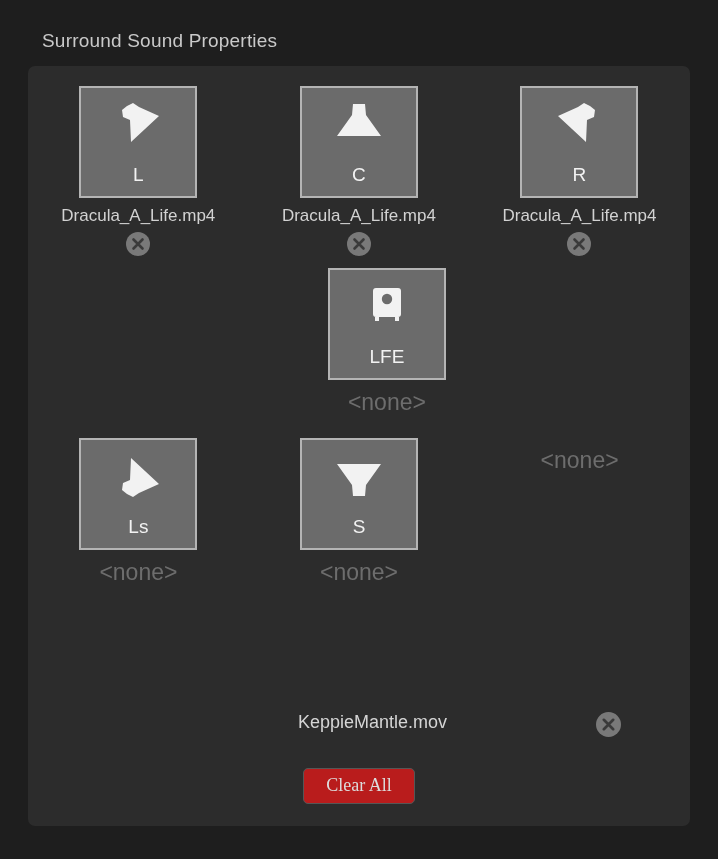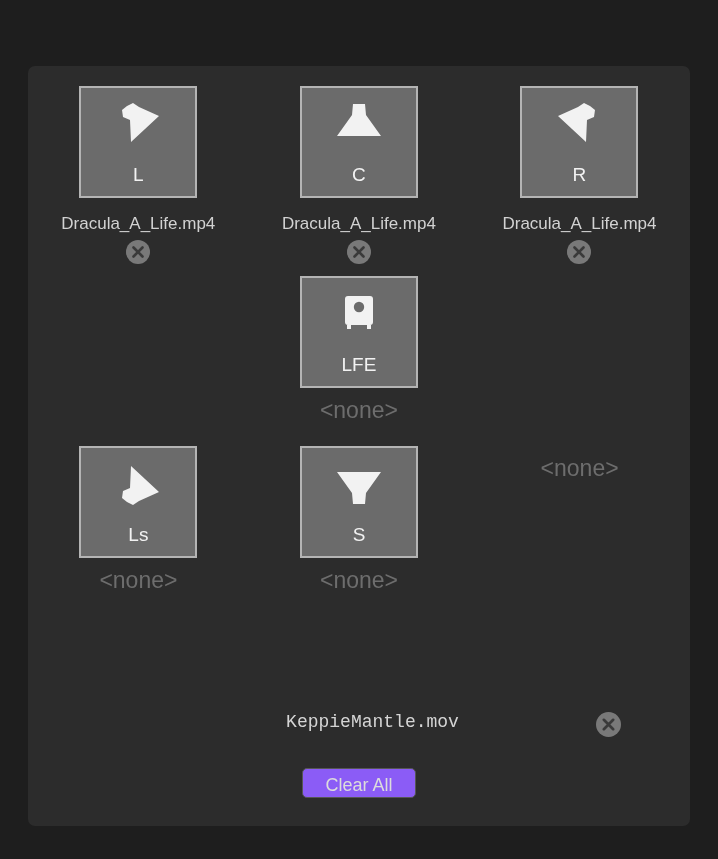--- a/index.html
+++ b/index.html
@@ -55,21 +55,21 @@
   }
 
   .grid-cell {
     width: 220.6px;
     display: flex;
     flex-direction: column;
     align-items: center;
   }
 
   .row-top    { margin-top: 20px; }
-  .row-mid    { margin-top: 12px; }
+  .row-mid    { margin-top: 12px; margin-left: 28px; }
   .row-bottom { margin-top: 22px; justify-content: center; }
 
   
   .tile {
     width: 118px;
     height: 112px;
     background: #6b6b6b;
     border: 2px solid #b4b4b4;
     display: flex;
     flex-direction: column;
@@ -94,21 +94,21 @@
     bottom: 10px;
     left: 0;
     right: 0;
     text-align: center;
     font-size: 19px;
     color: #f2f2f2;
   }
 
   
   .assign-name {
-    margin-top: 16px;
+    margin-top: 8px;
     font-size: 17px;
     color: #d2d2d2;
     white-space: nowrap;
     text-align: right;
   }
 
   .assign-none {
     margin-top: 9px;
     font-size: 23px;
     color: #6d6d6d;
@@ -133,21 +133,20 @@
 
   .cell-spacer { height: 30px; }
 
   
   .movie-row {
     position: absolute;
     left: 0;
     top: 640px;
     width: 689px;
     height: 40px;
-    font-family: Liberation Mono, monospace;
   }
 
   .movie-name {
     position: absolute;
     left: 0;
     right: 0;
     top: 6px;
     text-align: center;
     font-size: 18px;
     color: #d5d5d5;
@@ -172,36 +171,37 @@
   .clear-wrap {
     position: absolute;
     left: 0;
     top: 702px;
     width: 662px;
     display: flex;
     justify-content: center;
   }
 
   .clear-btn {
-    background: #8b5cf6;
+    background: #b91c1c;
     border: 1px solid #565656;
     border-radius: 5px;
     color: #dcdcdc;
-    font-family: Liberation Sans, sans-serif;
+    font-family: Liberation Serif, serif;
     font-size: 18px;
-    padding: 6px 22px 1px 22px;
+    padding: 6px 22px 7px 22px;
     cursor: pointer;
     line-height: 1.15;
   }
 </style>
 </head>
 <body>
 
 <div id="root">
 
+  <div class="panel-title">Surround Sound Properties</div>
 
   <div class="panel">
 
     <div class="speaker-grid">
 
       <div class="grid-row row-top">
 
         <div class="grid-cell">
           <div class="tile">
             <div class="tile-icon">

